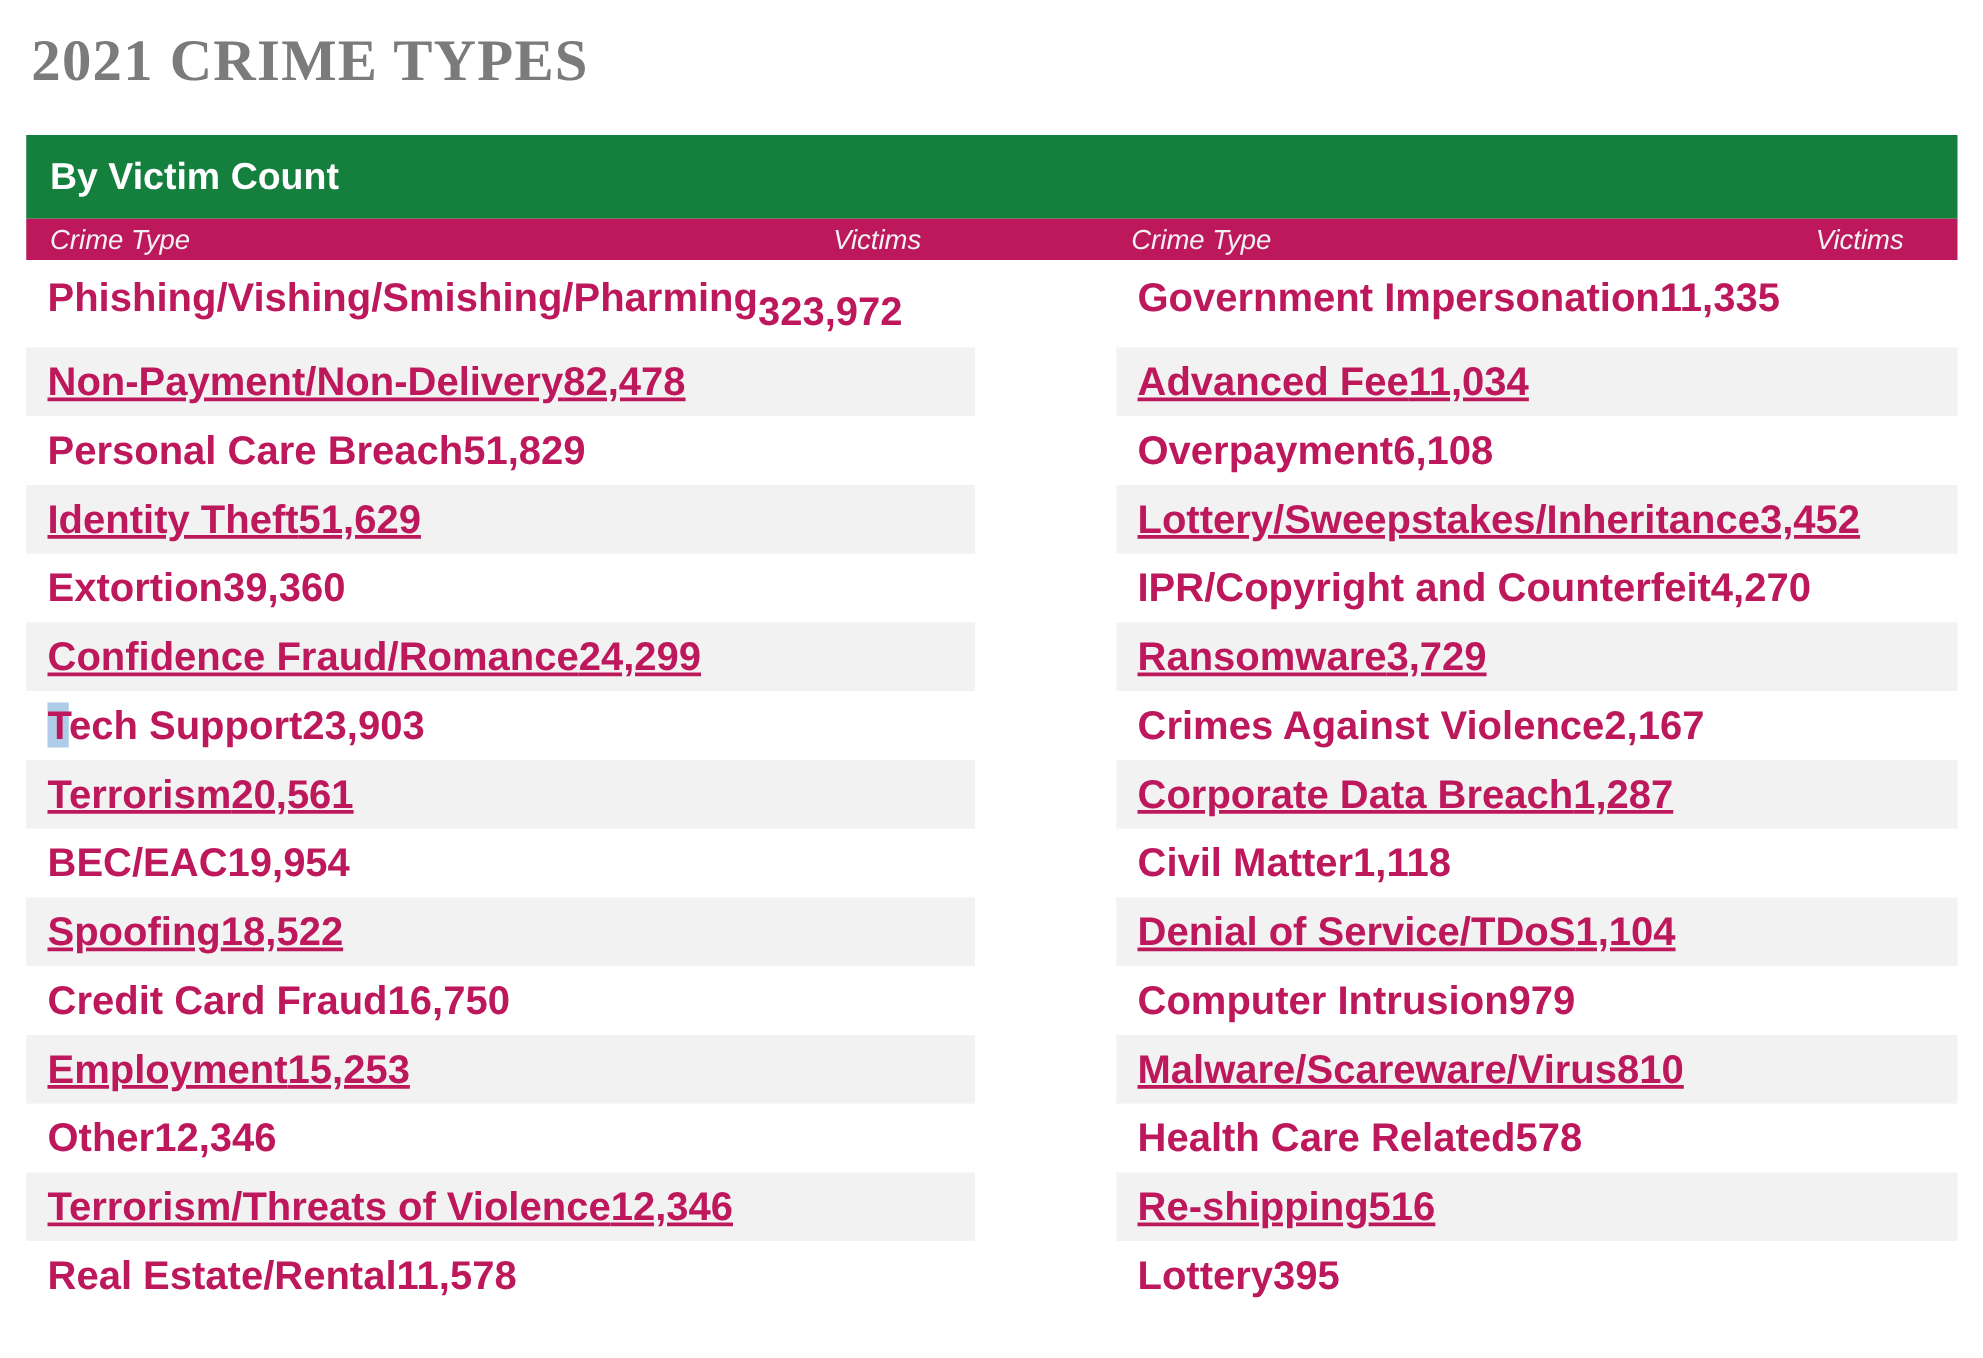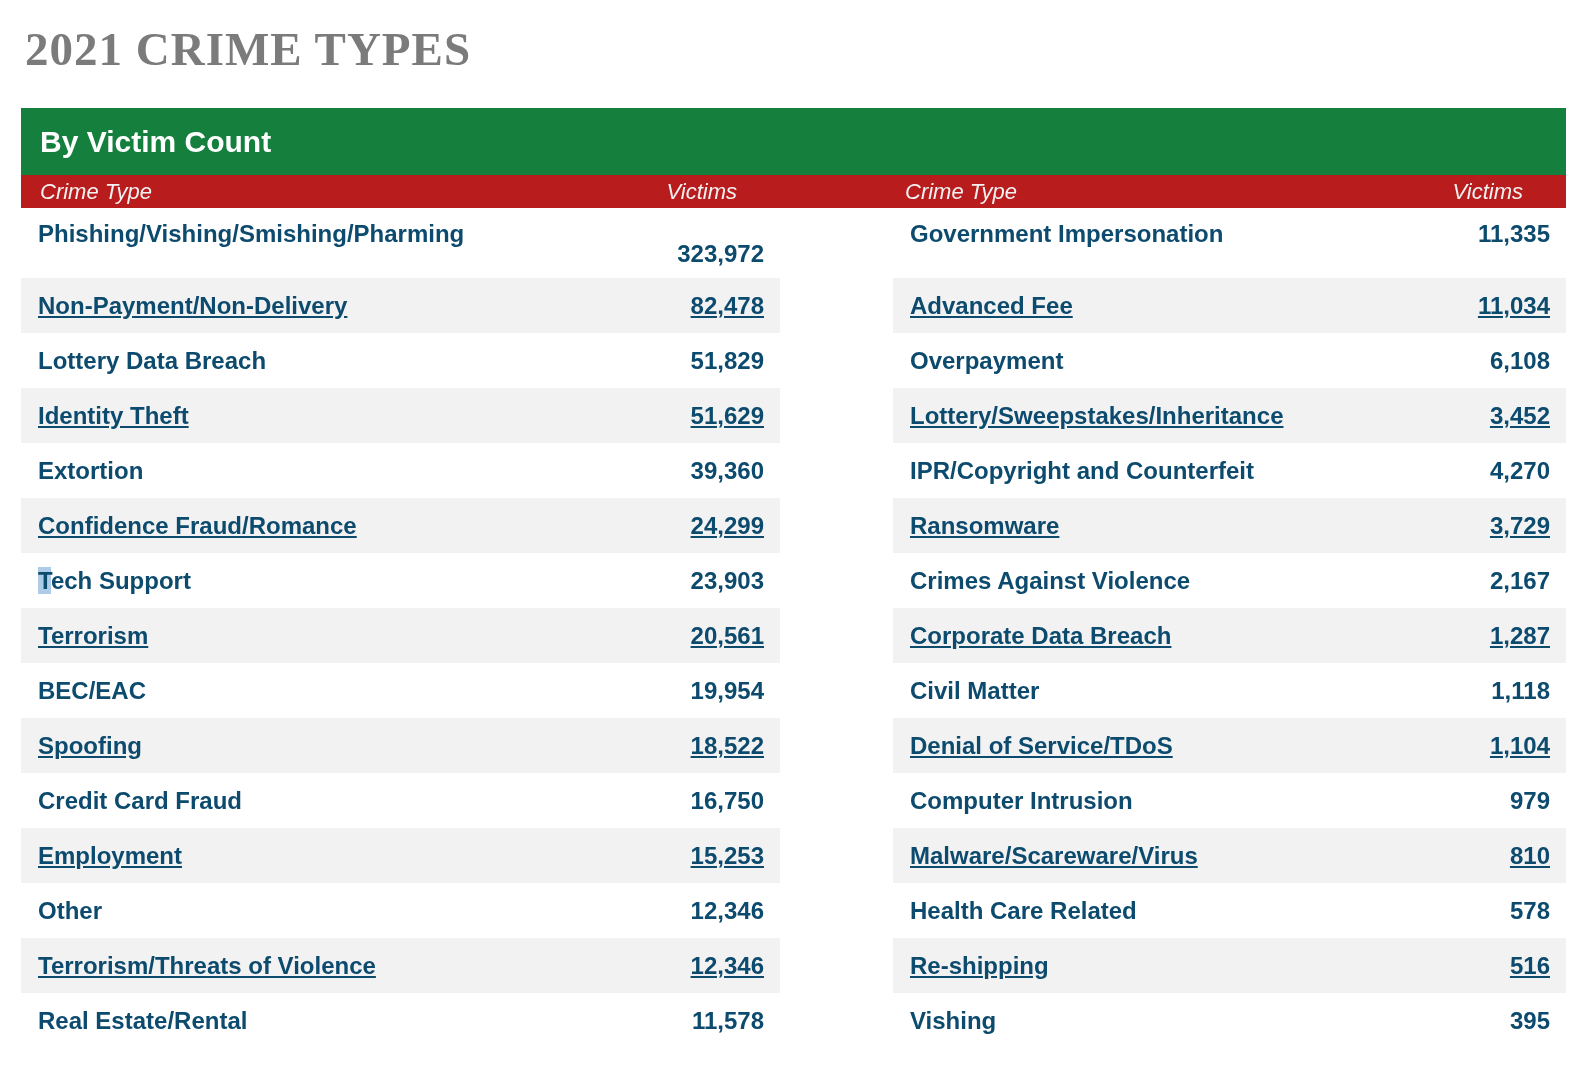--- a/index.html
+++ b/index.html
@@ -27,42 +27,42 @@
   .thead {
     height: 67px;
     background: #15803d;
     display: flex; align-items: center;
     padding-left: 19px; box-sizing: border-box;
     color: #ffffff; font-weight: bold; font-size: 30px;
   }
 
   .subhead {
     height: 33px;
-    background: #b91c1c;
+    background: #be185d;
     display: flex; align-items: stretch;
     color: #f1f1f1; font-style: italic; font-size: 22px;
   }
   .subhead .half {
     display: flex; justify-content: space-between; align-items: center;
     box-sizing: border-box;
   }
   .subhead .half-left  { width: 759px; padding-left: 19px; padding-right: 43px; }
   .subhead .gap        { width: 113px; }
   .subhead .half-right { width: 673px; padding-left: 12px; padding-right: 43px; }
 
   .tbody { display: flex; align-items: flex-start; }
   .col { display: block; }
   .col-left  { width: 759px; }
   .col-right { width: 673px; margin-left: 113px; }
 
   .row {
-    display: flex; justify-content: space-between; align-items: center;
+    display: flex; justify-content: flex-start; align-items: center;
     height: 55px; box-sizing: border-box;
     padding-left: 17px; padding-right: 16px;
-    font-weight: bold; font-size: 24px; color: #0c4a6e;
+    font-weight: bold; font-size: 32px; color: #be185d;
     background: #ffffff;
     white-space: nowrap;
   }
   .row.stripe { background: #f2f2f2; text-decoration: underline; }
 
   .row.tall { height: 70px; align-items: flex-start; }
   .row.tall .cell { padding-top: 12px; }
   .row.tall .value.low { align-self: flex-end; padding-top: 0; padding-bottom: 10px; }
 
   .cell.label { text-align: left; }
@@ -99,21 +99,21 @@
       <div class="col col-left" id="col-left">
           <div class="row tall">
             <div class="cell label">Phishing/Vishing/Smishing/Pharming</div>
             <div class="cell value low">323,972</div>
           </div>
           <div class="row stripe">
             <div class="cell label">Non-Payment/Non-Delivery</div>
             <div class="cell value">82,478</div>
           </div>
           <div class="row">
-            <div class="cell label">Lottery Data Breach</div>
+            <div class="cell label">Personal Care Breach</div>
             <div class="cell value">51,829</div>
           </div>
           <div class="row stripe">
             <div class="cell label">Identity Theft</div>
             <div class="cell value">51,629</div>
           </div>
           <div class="row">
             <div class="cell label">Extortion</div>
             <div class="cell value">39,360</div>
           </div>
@@ -209,20 +209,20 @@
           </div>
           <div class="row">
             <div class="cell label">Health Care Related</div>
             <div class="cell value">578</div>
           </div>
           <div class="row stripe">
             <div class="cell label">Re-shipping</div>
             <div class="cell value">516</div>
           </div>
           <div class="row">
-            <div class="cell label">Vishing</div>
+            <div class="cell label">Lottery</div>
             <div class="cell value">395</div>
           </div>
         </div>
     </div>
 
   </div>
 </div>
 
 </body></html>

